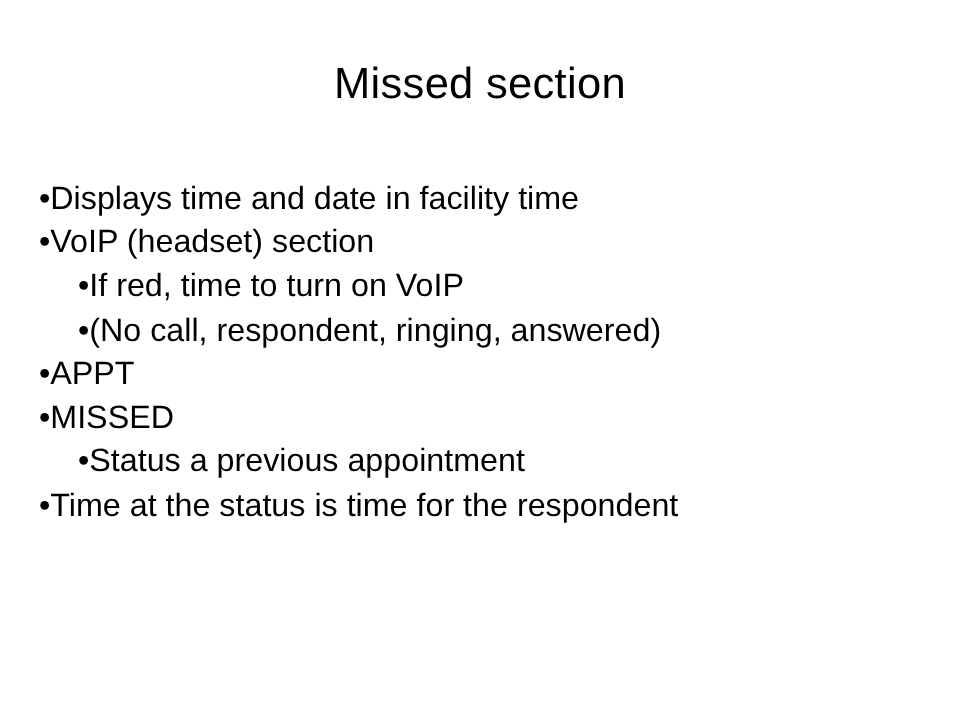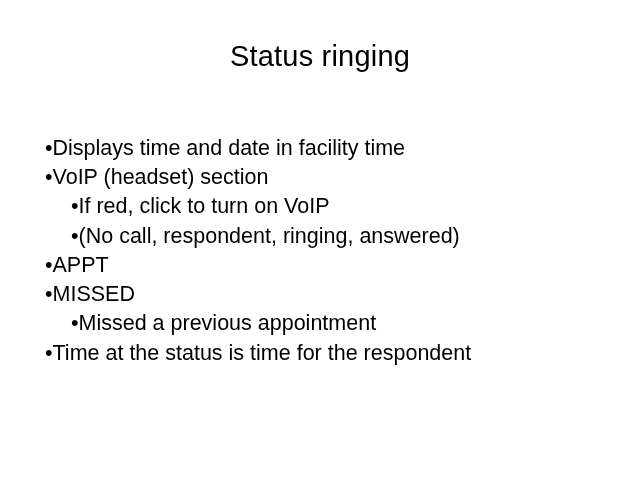--- a/index.html
+++ b/index.html
@@ -26,24 +26,23 @@
     left: 0;
     width: 640px;
     text-align: center;
     font-size: 29px;
     font-weight: normal;
     line-height: 1.15;
     letter-spacing: 0.2px;
   }
   .slide-body {
     position: absolute;
-    top: 134px;
+    top: 118px;
     left: 26px;
     width: 590px;
-    margin-left: 19px;
   }
   .bullet {
     display: block;
     font-size: 21.5px;
     line-height: 1.36;
     white-space: nowrap;
   }
   .bullet.level-1 {
     padding-left: 0px;
   }
@@ -55,52 +54,52 @@
   }
   .bullet .text {
     display: inline;
   }
 </style>
 </head>
 <body>
 
 <div class="slide">
 
-  <div class="slide-title">Status ringing</div>
+  <div class="slide-title">Missed section</div>
 
   <div class="slide-body">
 
     <div class="bullet level-1">
       <span class="marker">•</span><span class="text">Displays time and date in facility time</span>
     </div>
 
     <div class="bullet level-1">
       <span class="marker">•</span><span class="text">VoIP (headset) section</span>
     </div>
 
     <div class="bullet level-2">
-      <span class="marker">•</span><span class="text">If red, click to turn on VoIP</span>
+      <span class="marker">•</span><span class="text">If red, time to turn on VoIP</span>
     </div>
 
 
     <div class="bullet level-2">
       <span class="marker">•</span><span class="text">(No call, respondent, ringing, answered)</span>
     </div>
 
     <div class="bullet level-1">
       <span class="marker">•</span><span class="text">APPT</span>
     </div>
 
 
     <div class="bullet level-1">
       <span class="marker">•</span><span class="text">MISSED</span>
     </div>
 
     <div class="bullet level-2">
-      <span class="marker">•</span><span class="text">Missed a previous appointment</span>
+      <span class="marker">•</span><span class="text">Status a previous appointment</span>
     </div>
 
     <div class="bullet level-1">
       <span class="marker">•</span><span class="text">Time at the status is time for the respondent</span>
     </div>
 
   </div>
 </div>
 
 </body></html>

